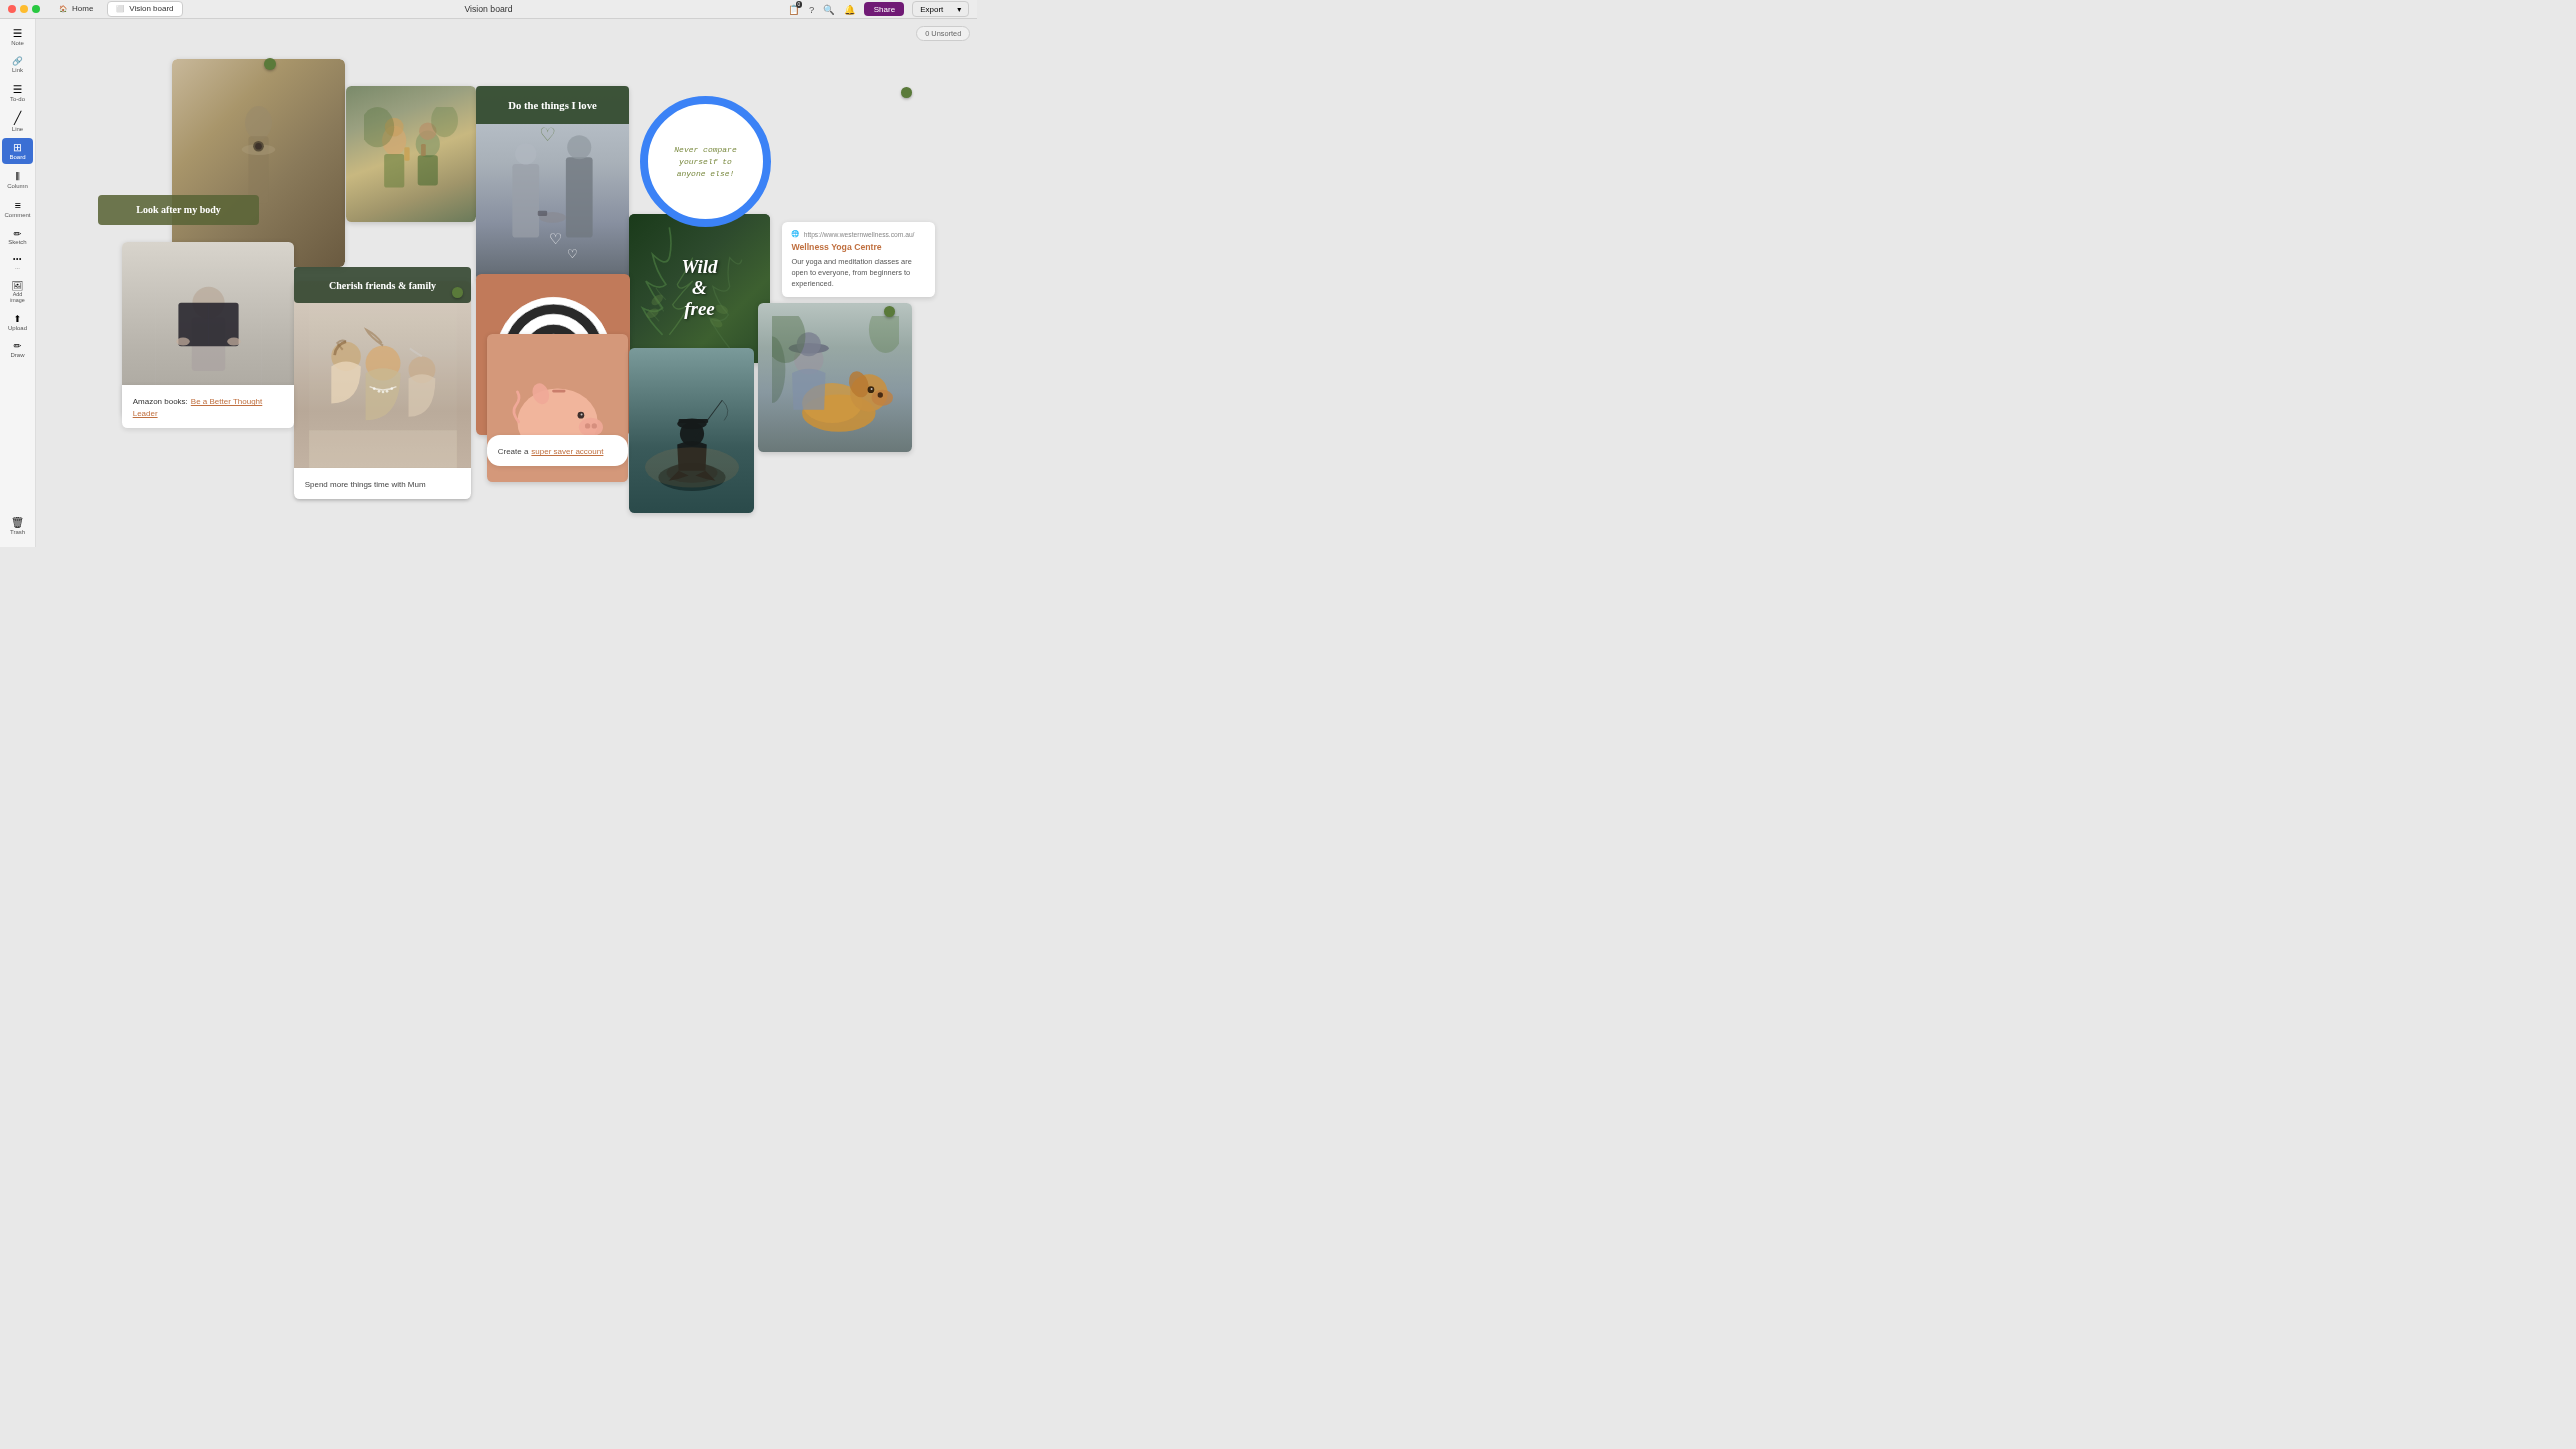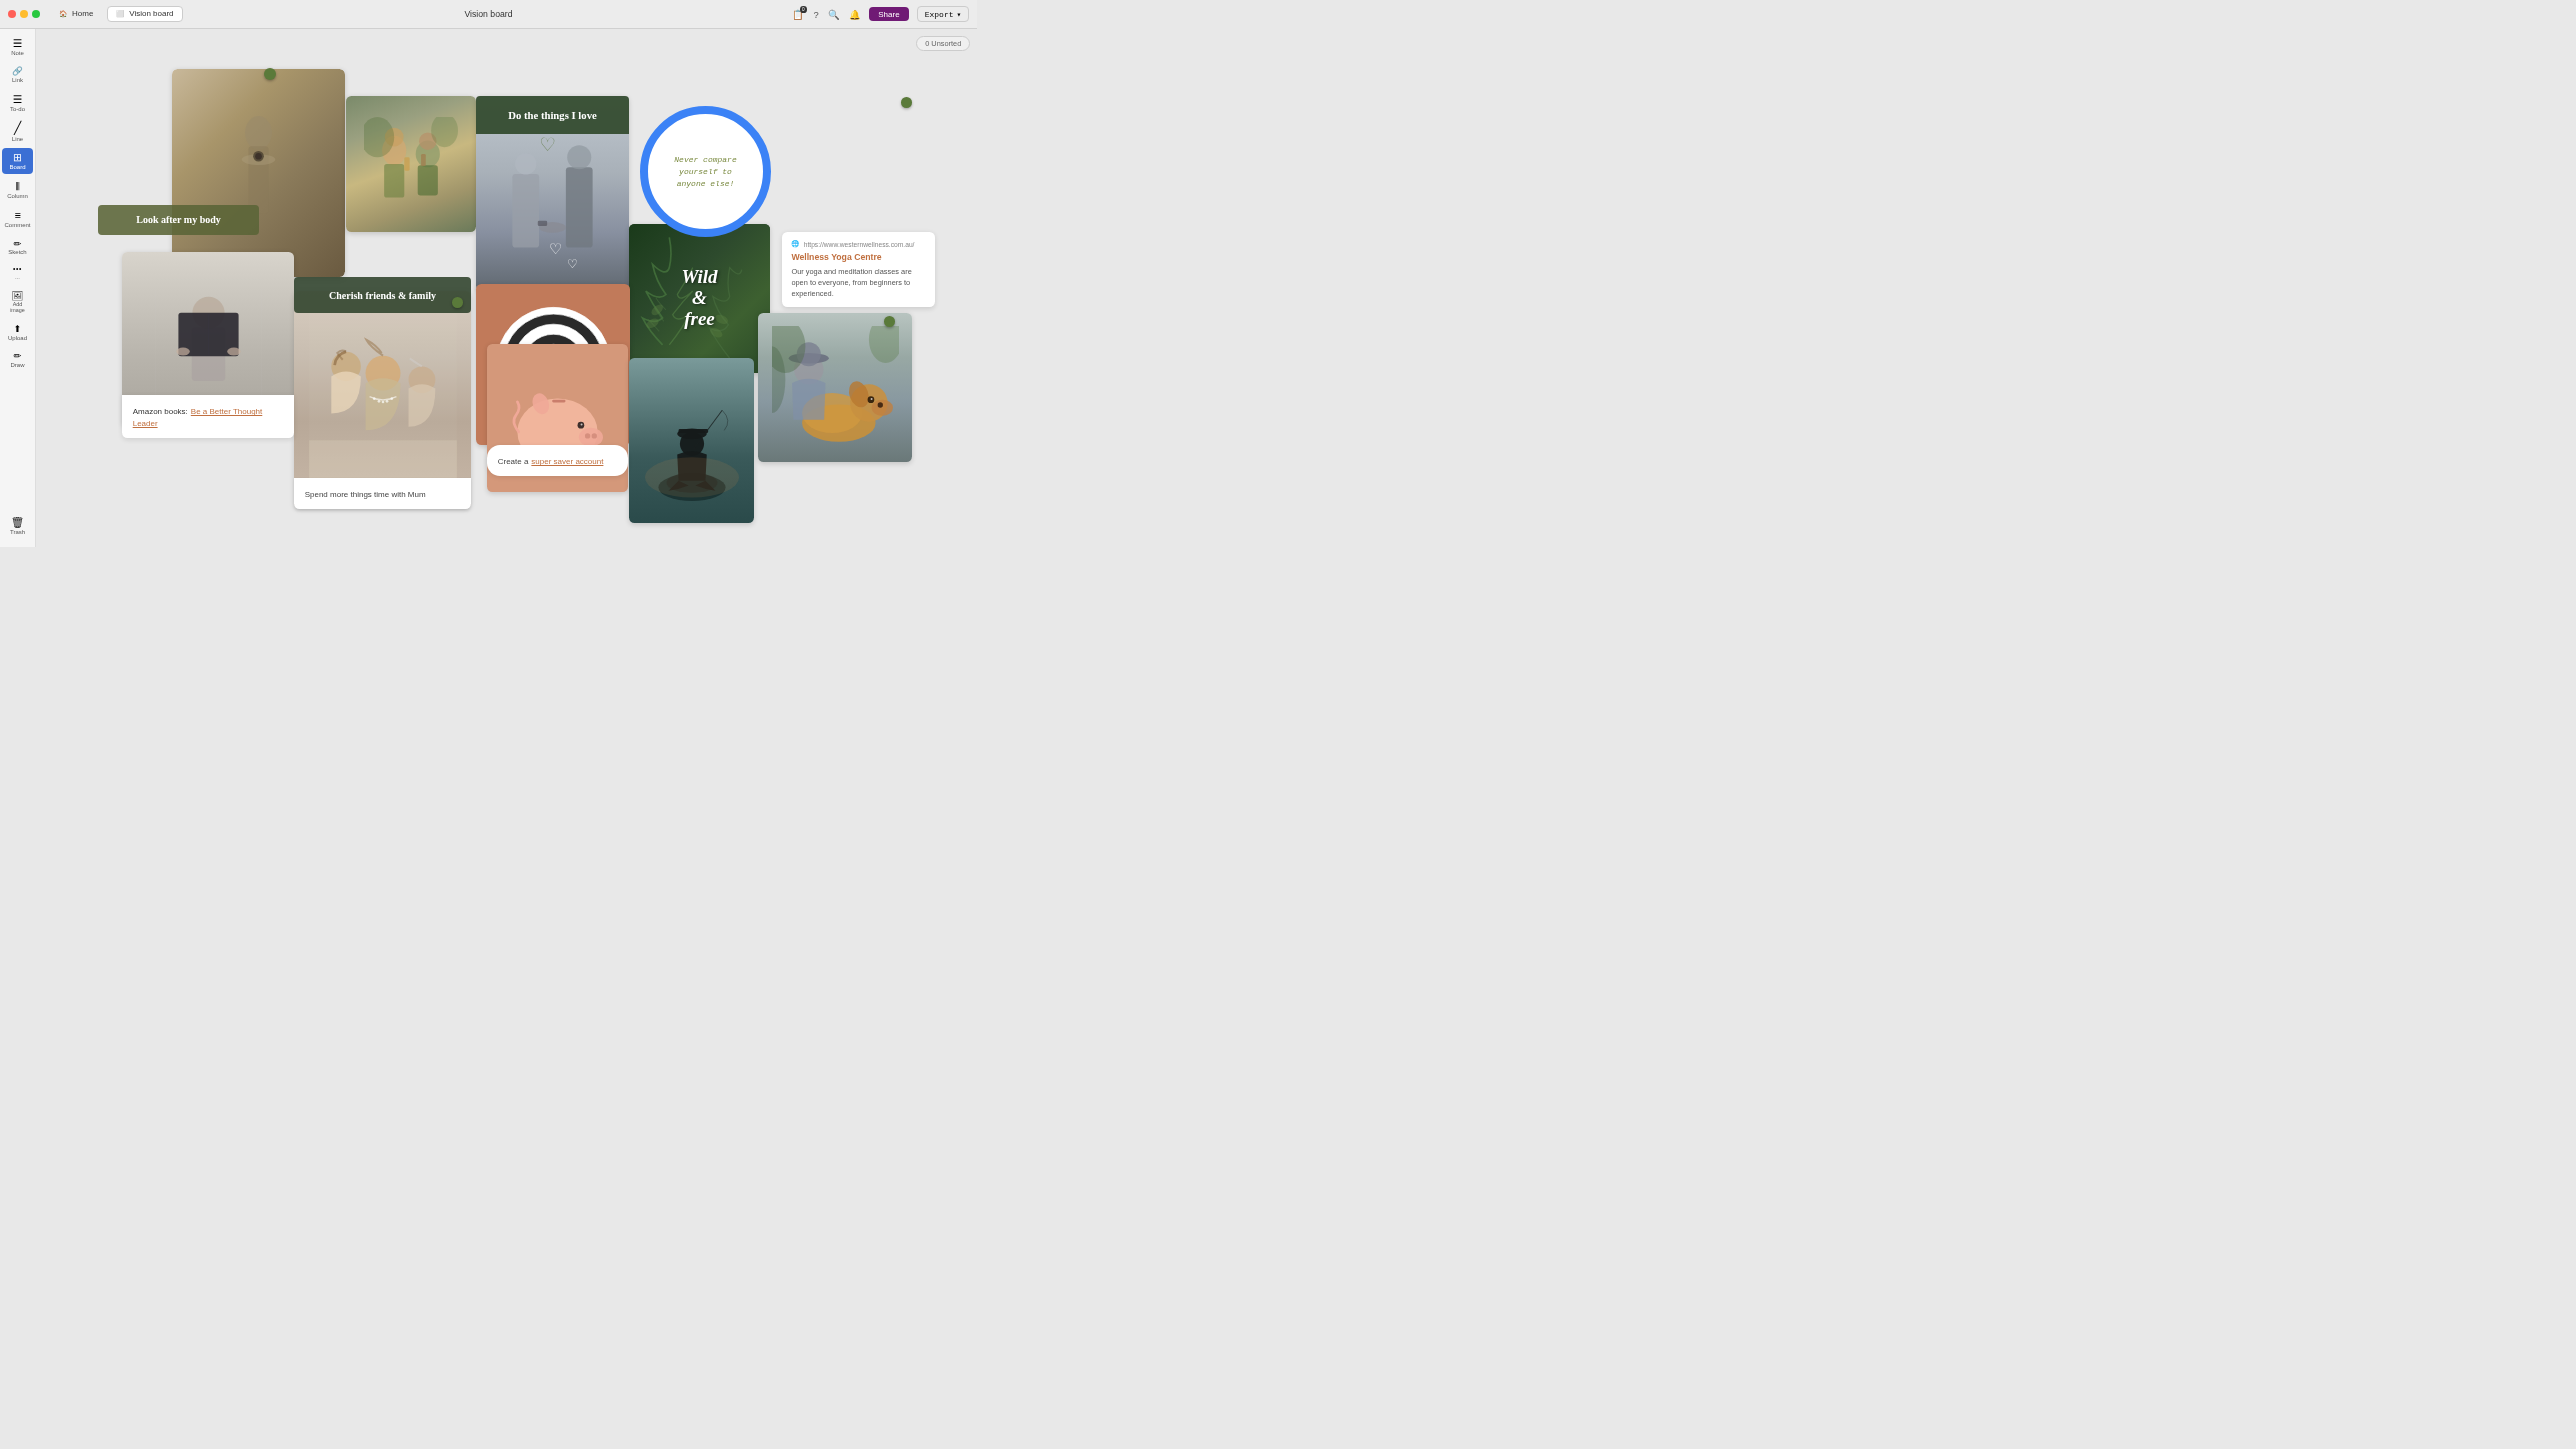--- a/index.html
+++ b/index.html
@@ -1,20 +1,20 @@
 <!DOCTYPE html>
 <html style="font-size:10.7px"><head>
   <meta charset="utf-8">
   <style>
     * { margin: 0; padding: 0; box-sizing: border-box; }
     body { font-family: -apple-system, BlinkMacSystemFont, 'Segoe UI', sans-serif; background: #e8e8e8; width: 977px; height: 547px; overflow: hidden; display: flex; flex-direction: column; }
 
     
     .titlebar {
-      height: 29px;
+      height: 19px;
       background: #ececec;
       display: flex;
       align-items: center;
       padding: 0 8px;
       border-bottom: 0.7px solid #d0d0d0;
       flex-shrink: 0;
       position: relative;
     }
     .traffic-lights { display: flex; gap: 4px; align-items: center; }
     .traffic-light { width: 8px; height: 8px; border-radius: 50%; }
@@ -22,21 +22,21 @@
     .tl-yellow { background: #febc2e; }
     .tl-green { background: #28c840; }
     .tabs { display: flex; align-items: center; gap: 5.4px; margin-left: 10.7px; }
     .tab { display: flex; align-items: center; gap: 4px; padding: 2.7px 8px; border-radius: 4px; font-size: 8px; color: #333; }
     .tab.home { background: transparent; }
     .tab.active { background: white; border: 0.7px solid #ccc; }
     .tab-icon { width: 9.4px; height: 9.4px; display: inline-flex; align-items: center; justify-content: center; font-size: 6.7px; }
     .titlebar-center { position: absolute; left: 50%; transform: translateX(-50%); font-size: 8.7px; font-weight: 500; color: #333; }
     .titlebar-right { margin-left: auto; display: flex; align-items: center; gap: 8px; }
     .share-btn { background: #701a75; color: white; border: none; border-radius: 4px; padding: 2.7px 9.4px; font-size: 8px; font-weight: 500; cursor: pointer; text-align: right; }
-    .export-btn { background: transparent; border: 0.7px solid #ccc; border-radius: 4px; padding: 2.7px 6.7px; font-size: 8px; cursor: pointer; display: flex; align-items: center; gap: 3px; font-family: Liberation Mono, monospace; }
+    .export-btn { background: transparent; border: 0.7px solid #ccc; border-radius: 4px; padding: 2.7px 6.7px; font-size: 8px; cursor: pointer; display: flex; align-items: center; gap: 14px; }
     .titlebar-icons { display: flex; gap: 9.4px; align-items: center; }
     .titlebar-icon { font-size: 9.4px; color: #555; cursor: pointer; position: relative; }
     .badge { position: absolute; top: -2.7px; right: -2.7px; background: #333; color: white; border-radius: 50%; width: 6.7px; height: 6.7px; font-size: 4.7px; display: flex; align-items: center; justify-content: center; }
 
     
     .main { display: flex; flex: 1; overflow: hidden; }
 
     
     .sidebar { width: 36px; background: #f5f5f5; border-right: 0.7px solid #ddd; display: flex; flex-direction: column; align-items: center; padding: 5.4px 0; gap: 2.7px; flex-shrink: 0; }
     .sidebar-item { display: flex; flex-direction: column; align-items: center; padding: 4px 2.7px; border-radius: 4px; cursor: pointer; width: 31px; gap: 1.3px; }

